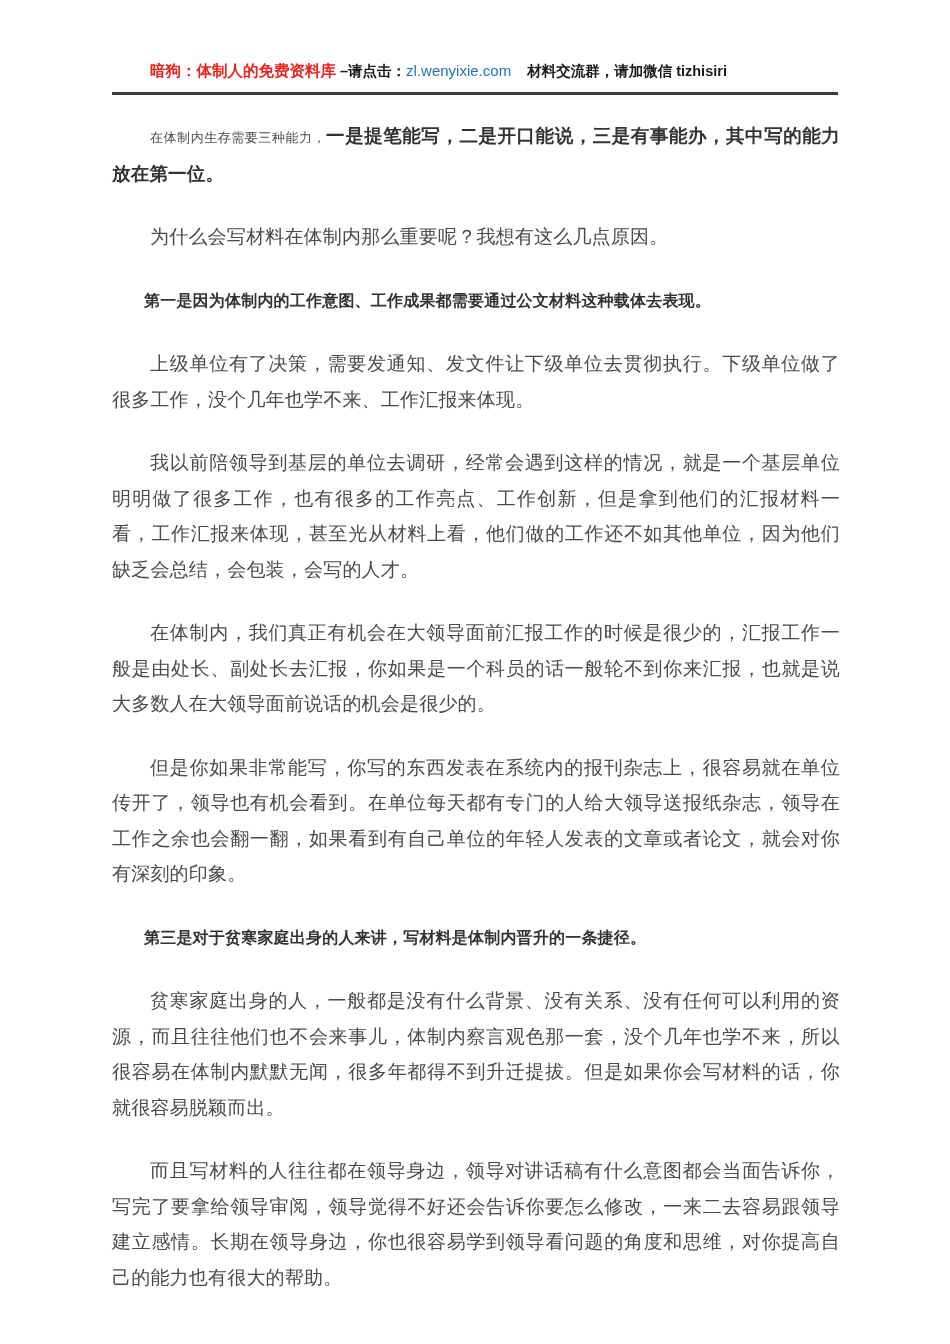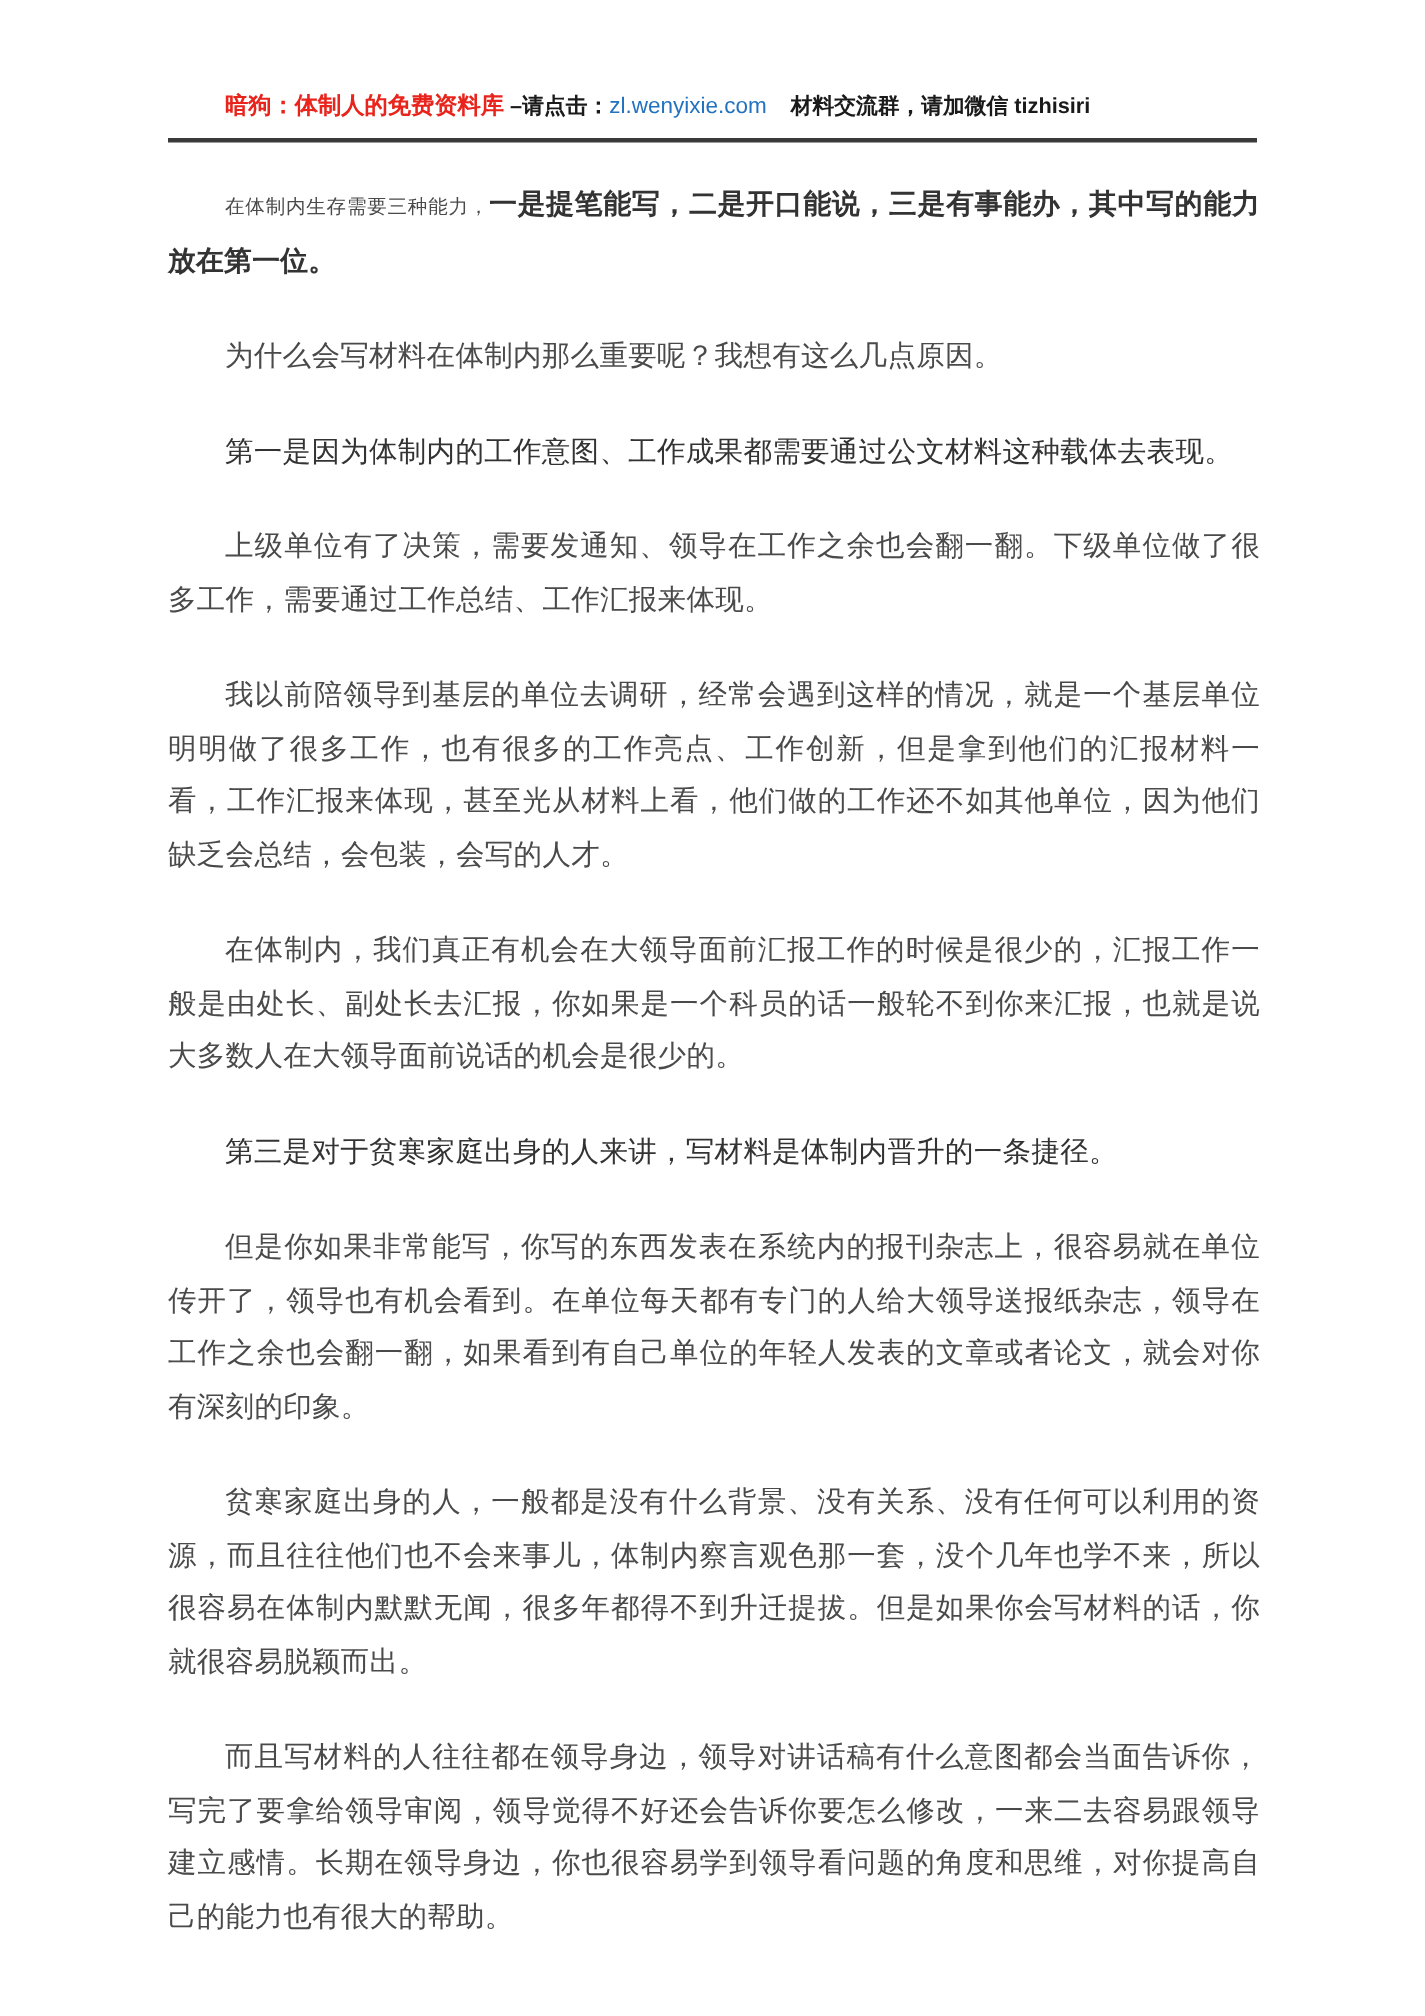--- a/index.html
+++ b/index.html
@@ -97,23 +97,23 @@
     font-family: "Liberation Serif", "DejaVu Serif", serif;
   }
 
   p.para + p.para {
     margin-top: 28px;
   }
 
   
   p.para.bold-head {
     font-family: "Liberation Sans", "DejaVu Sans", sans-serif;
-    font-weight: normal;
+    font-weight: bold;
     color: #333333;
-    font-size: 19px;
+    font-size: 16px;
   }
 
   span.em {
     font-family: "Liberation Sans", "DejaVu Sans", sans-serif;
     font-weight: bold;
     color: #333333;
     font-size: 18.5px;
   }
 
   span.norm {
@@ -136,31 +136,31 @@
   <div class="header-rule"></div>
 
   <div class="body-zone">
 
     <p class="para"><span class="norm">在体制内生存需要三种能力，</span><span class="em">一是提笔能写，二是开口能说，三是有事能办，其中写的能力放在第一位。</span></p>
 
     <p class="para">为什么会写材料在体制内那么重要呢？我想有这么几点原因。</p>
 
     <p class="para bold-head">第一是因为体制内的工作意图、工作成果都需要通过公文材料这种载体去表现。</p>
 
-    <p class="para">上级单位有了决策，需要发通知、领导在工作之余也会翻一翻。下级单位做了很多工作，需要通过工作总结、工作汇报来体现。</p>
+    <p class="para">上级单位有了决策，需要发通知、发文件让下级单位去贯彻执行。下级单位做了很多工作，没个几年也学不来、工作汇报来体现。</p>
 
     <p class="para">我以前陪领导到基层的单位去调研，经常会遇到这样的情况，就是一个基层单位明明做了很多工作，也有很多的工作亮点、工作创新，但是拿到他们的汇报材料一看，工作汇报来体现，甚至光从材料上看，他们做的工作还不如其他单位，因为他们缺乏会总结，会包装，会写的人才。</p>
 
 
 
     <p class="para">在体制内，我们真正有机会在大领导面前汇报工作的时候是很少的，汇报工作一般是由处长、副处长去汇报，你如果是一个科员的话一般轮不到你来汇报，也就是说大多数人在大领导面前说话的机会是很少的。</p>
 
+    <p class="para">但是你如果非常能写，你写的东西发表在系统内的报刊杂志上，很容易就在单位传开了，领导也有机会看到。在单位每天都有专门的人给大领导送报纸杂志，领导在工作之余也会翻一翻，如果看到有自己单位的年轻人发表的文章或者论文，就会对你有深刻的印象。</p>
+
     <p class="para bold-head">第三是对于贫寒家庭出身的人来讲，写材料是体制内晋升的一条捷径。</p>
-
-    <p class="para">但是你如果非常能写，你写的东西发表在系统内的报刊杂志上，很容易就在单位传开了，领导也有机会看到。在单位每天都有专门的人给大领导送报纸杂志，领导在工作之余也会翻一翻，如果看到有自己单位的年轻人发表的文章或者论文，就会对你有深刻的印象。</p>
 
     <p class="para">贫寒家庭出身的人，一般都是没有什么背景、没有关系、没有任何可以利用的资源，而且往往他们也不会来事儿，体制内察言观色那一套，没个几年也学不来，所以很容易在体制内默默无闻，很多年都得不到升迁提拔。但是如果你会写材料的话，你就很容易脱颖而出。</p>
 
     <p class="para">而且写材料的人往往都在领导身边，领导对讲话稿有什么意图都会当面告诉你，写完了要拿给领导审阅，领导觉得不好还会告诉你要怎么修改，一来二去容易跟领导建立感情。长期在领导身边，你也很容易学到领导看问题的角度和思维，对你提高自己的能力也有很大的帮助。</p>
 
   </div>
 
 </div>
 
 </body></html>

